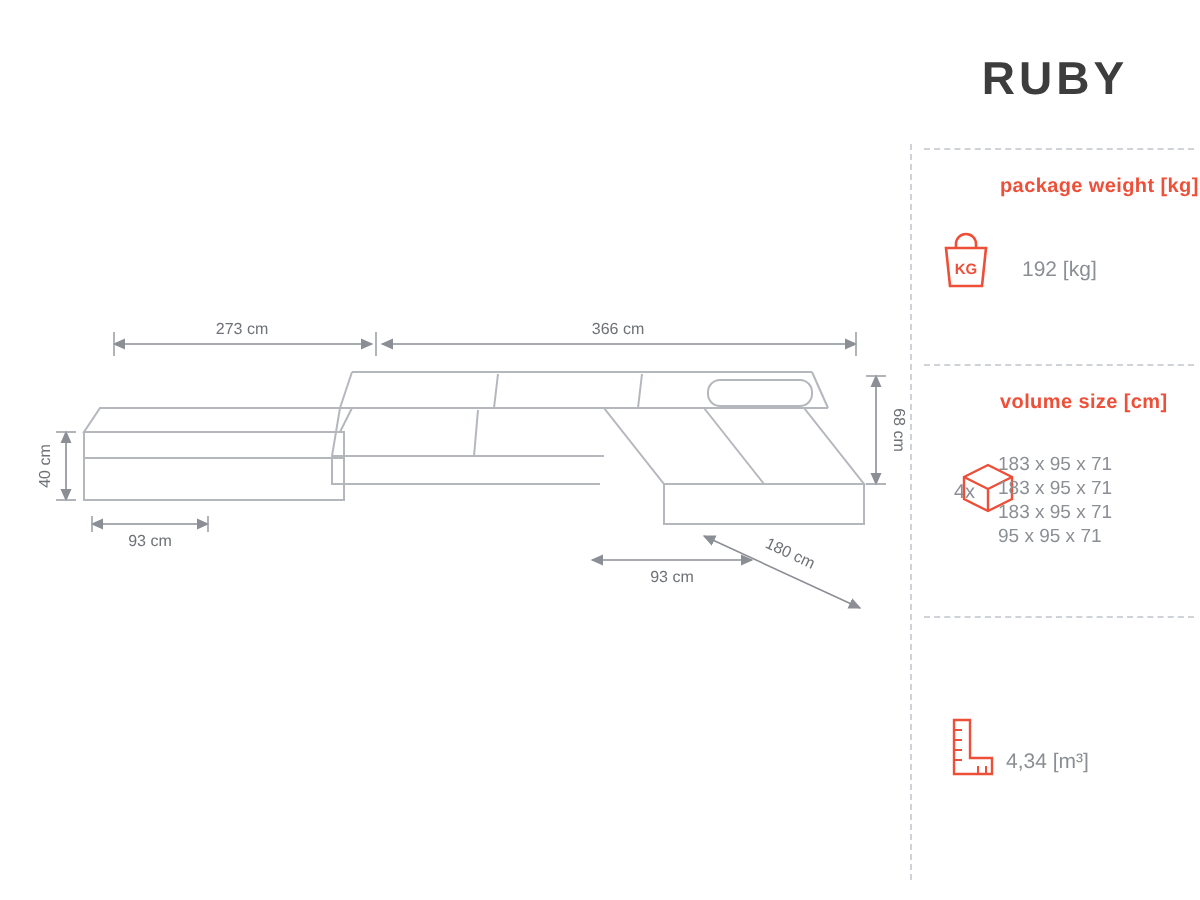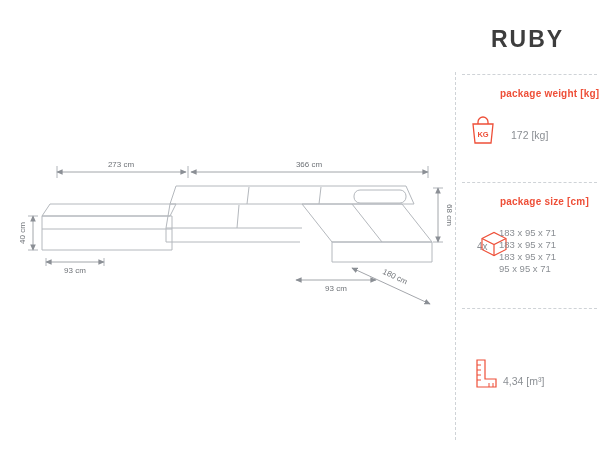--- a/index.html
+++ b/index.html
@@ -124,25 +124,25 @@
     <div class="title">RUBY</div>
 
     <div class="divider div-1"></div>
 
     <div class="sec-header hdr-1">package weight [kg]</div>
     <svg class="icon-abs bag-icon" width="28" height="32" viewBox="0 0 28 32">
       <path d="M4 10 H24 L22 29 H6 Z" fill="none" stroke="#ee4f38" stroke-width="1.3"></path>
       <path d="M9 10 V8 a5 5 0 0 1 10 0 V10" fill="none" stroke="#ee4f38" stroke-width="1.3"></path>
       <text x="14" y="23" font-size="7.5" font-weight="bold" fill="#ee4f38" text-anchor="middle" font-family="Liberation Sans, sans-serif">KG</text>
     </svg>
-    <div class="value weight-value">172 [kg]</div>
+    <div class="value weight-value">192 [kg]</div>
 
     <div class="divider div-2"></div>
 
-    <div class="sec-header hdr-2">package size [cm]</div>
+    <div class="sec-header hdr-2">volume size [cm]</div>
     <div class="qty">4x</div>
     <svg class="icon-abs box-icon" width="30" height="28" viewBox="0 0 30 28">
       <path d="M3 8.5 L15 2.5 L27 8.5 L27 19.5 L15 25.5 L3 19.5 Z" fill="none" stroke="#ee4f38" stroke-width="1.2"></path>
       <path d="M3 8.5 L15 14.5 L27 8.5 M15 14.5 L15 25.5" fill="none" stroke="#ee4f38" stroke-width="1.2"></path>
     </svg>
     <div class="size-values">
       <div>183 x 95 x 71</div>
       <div>183 x 95 x 71</div>
       <div>183 x 95 x 71</div>
       <div>95 x 95 x 71</div>

